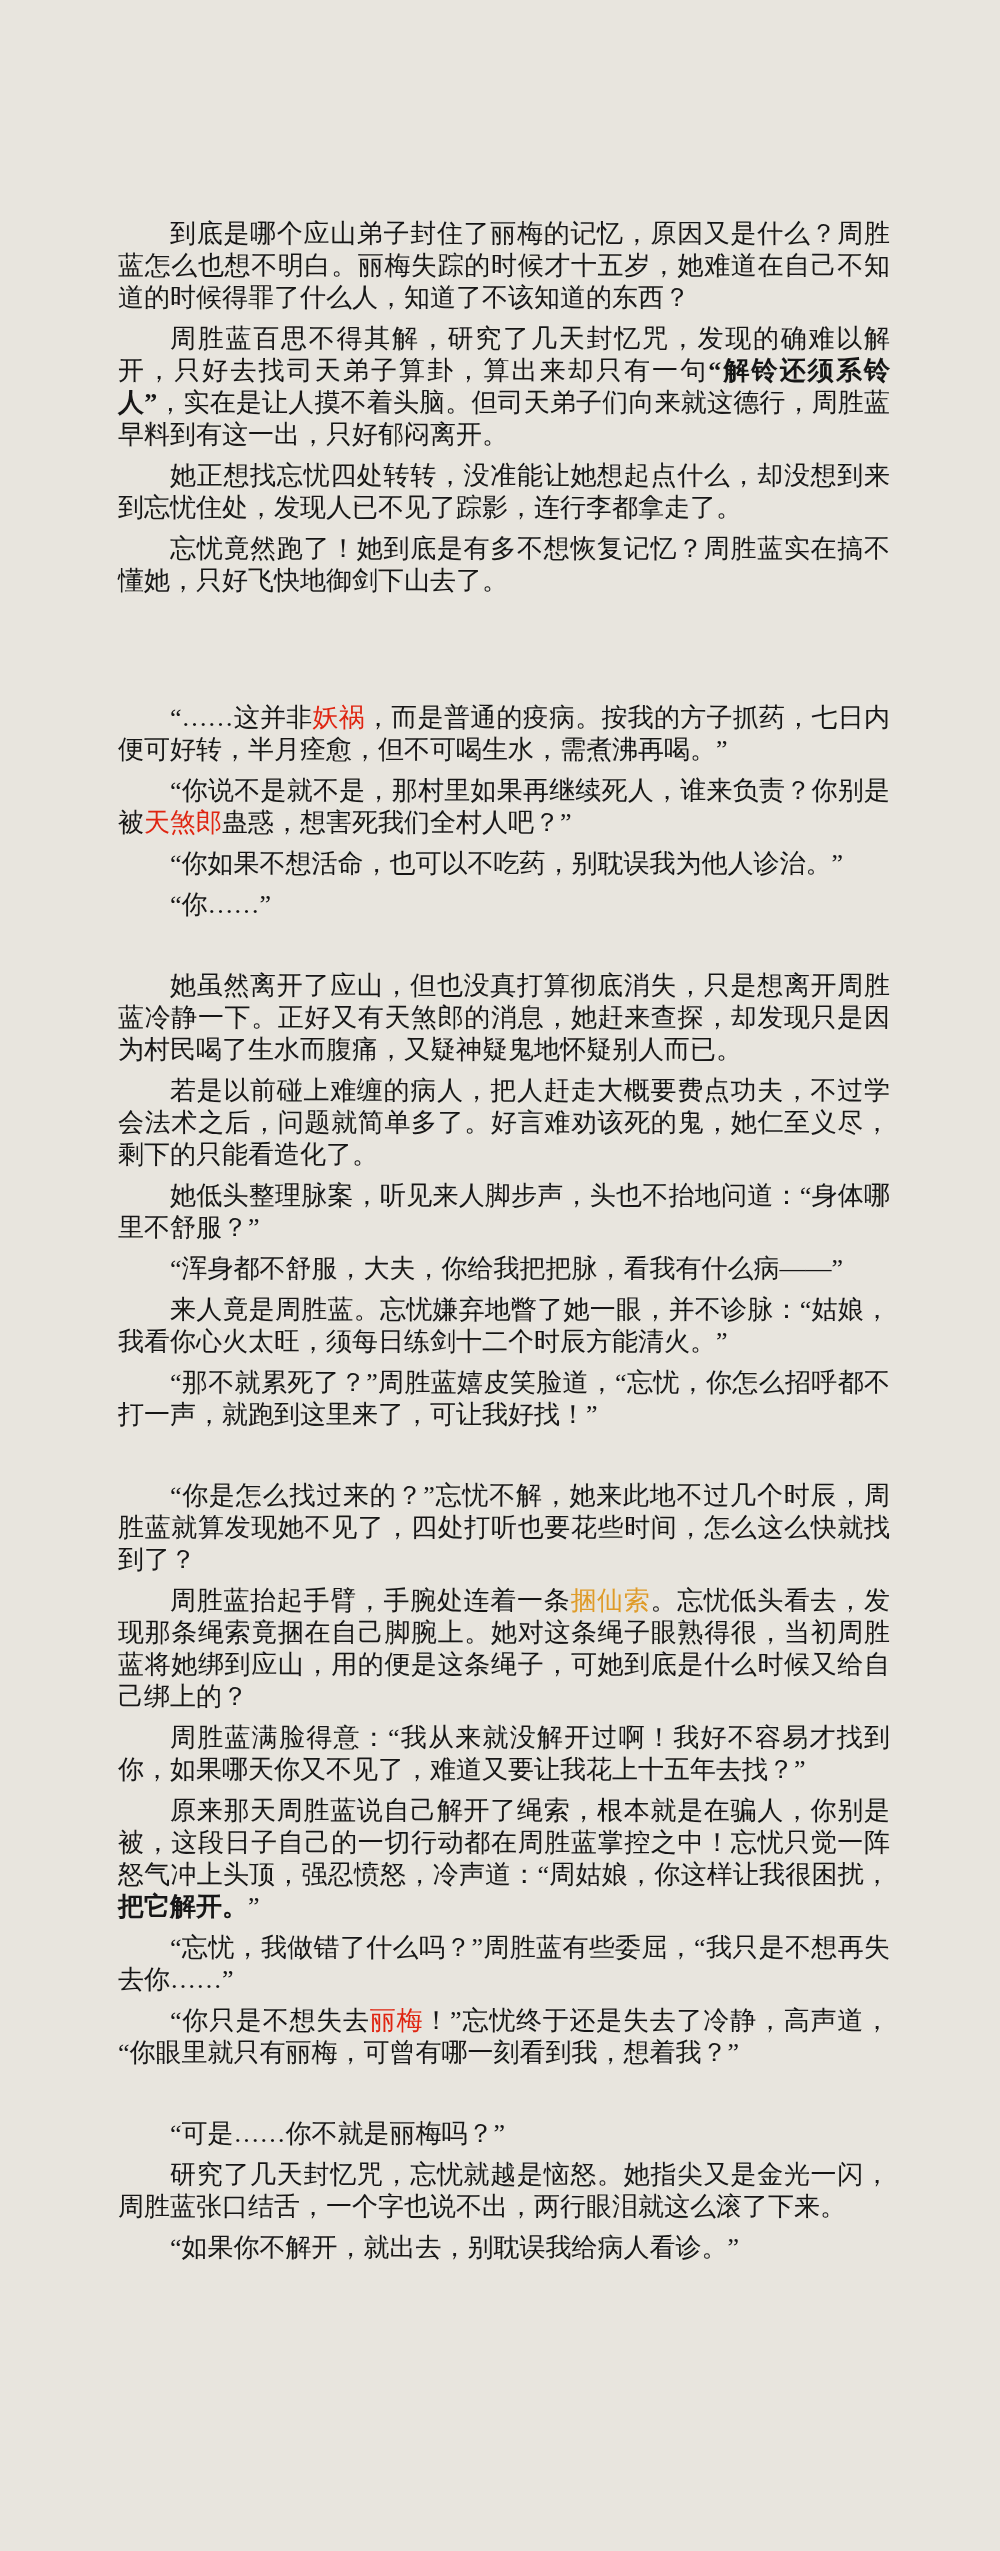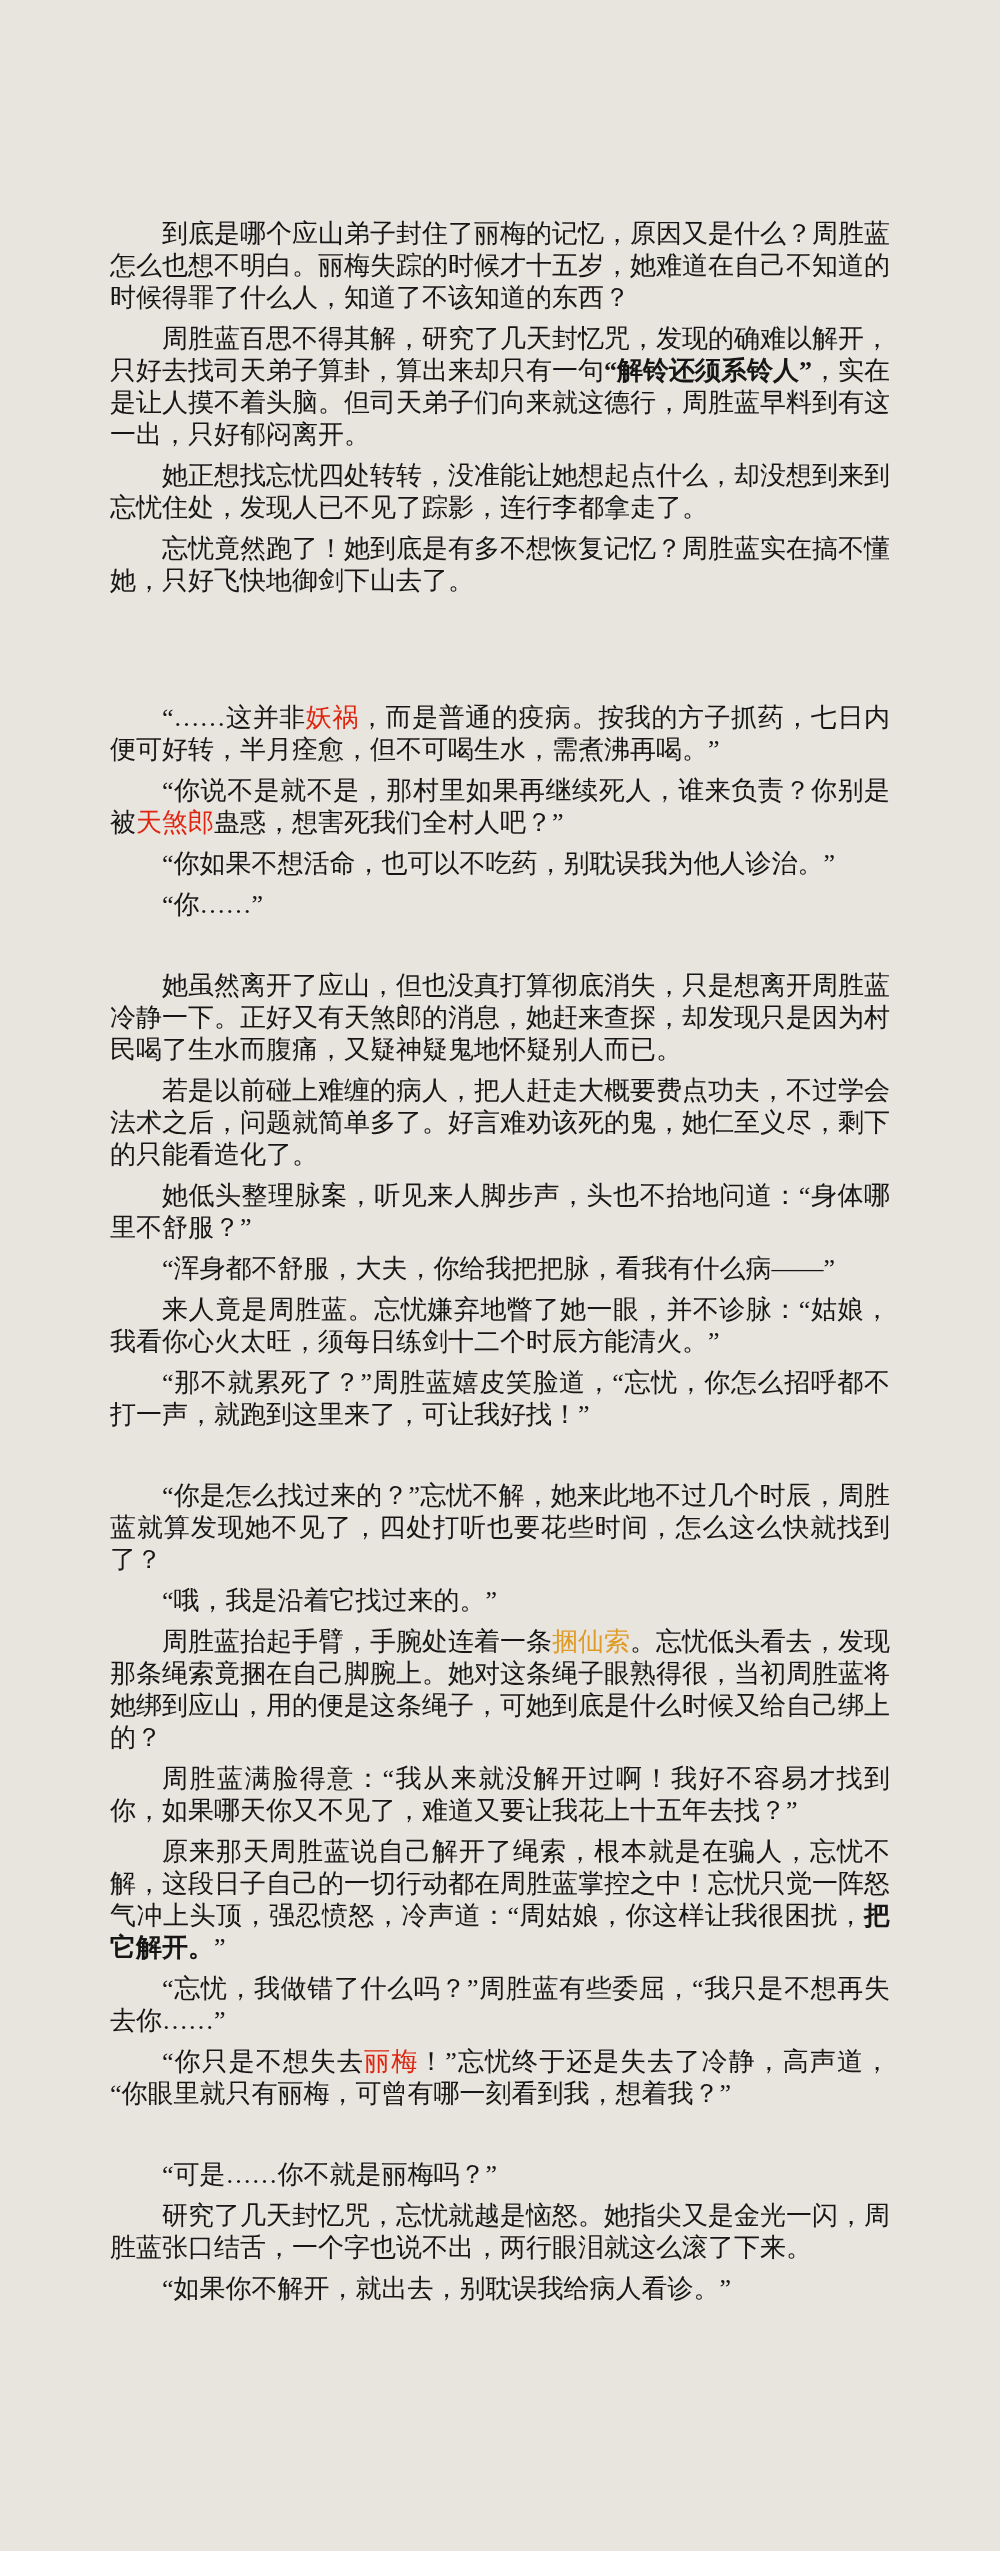--- a/index.html
+++ b/index.html
@@ -15,20 +15,21 @@
     box-sizing: border-box;
   }
   .content {
     box-sizing: border-box;
     padding: 218px 110px 0 110px;
     font-family: "Liberation Serif", "DejaVu Serif", serif;
     font-size: 26px;
     line-height: 32px;
     color: var(--fg, #161616);
     text-align: justify;
+    margin-left: 8px;
   }
   .content p {
     margin: 0 0 9px 0;
     text-indent: 2em;
   }
   .seg-normal { font-weight: normal; }
   .seg-bold   { font-weight: bold; }
   .seg-red    { color: var(--red, #df2410); }
   .seg-orange { color: var(--orange, #df9b28); }
   .gap-large  { height: 96px; }
@@ -50,24 +51,23 @@
       <p><span class="seg-normal">“你……”</span></p>
       <div class="gap-small"></div>
       <p><span class="seg-normal">她虽然离开了应山，但也没真打算彻底消失，只是想离开周胜蓝冷静一下。正好又有天煞郎的消息，她赶来查探，却发现只是因为村民喝了生水而腹痛，又疑神疑鬼地怀疑别人而已。</span></p>
       <p><span class="seg-normal">若是以前碰上难缠的病人，把人赶走大概要费点功夫，不过学会法术之后，问题就简单多了。好言难劝该死的鬼，她仁至义尽，剩下的只能看造化了。</span></p>
       <p><span class="seg-normal">她低头整理脉案，听见来人脚步声，头也不抬地问道：“身体哪里不舒服？”</span></p>
       <p><span class="seg-normal">“浑身都不舒服，大夫，你给我把把脉，看我有什么病——”</span></p>
       <p><span class="seg-normal">来人竟是周胜蓝。忘忧嫌弃地瞥了她一眼，并不诊脉：“姑娘，我看你心火太旺，须每日练剑十二个时辰方能清火。”</span></p>
       <p><span class="seg-normal">“那不就累死了？”周胜蓝嬉皮笑脸道，“忘忧，你怎么招呼都不打一声，就跑到这里来了，可让我好找！”</span></p>
       <div class="gap-small"></div>
       <p><span class="seg-normal">“你是怎么找过来的？”忘忧不解，她来此地不过几个时辰，周胜蓝就算发现她不见了，四处打听也要花些时间，怎么这么快就找到了？</span></p>
-      <p><span class="seg-normal">“哦，我是沿着它找过来的。”</span></p>
       <p><span class="seg-normal">周胜蓝抬起手臂，手腕处连着一条</span><span class="seg-orange">捆仙索</span><span class="seg-normal">。忘忧低头看去，发现那条绳索竟捆在自己脚腕上。她对这条绳子眼熟得很，当初周胜蓝将她绑到应山，用的便是这条绳子，可她到底是什么时候又给自己绑上的？</span></p>
       <p><span class="seg-normal">周胜蓝满脸得意：“我从来就没解开过啊！我好不容易才找到你，如果哪天你又不见了，难道又要让我花上十五年去找？”</span></p>
-      <p><span class="seg-normal">原来那天周胜蓝说自己解开了绳索，根本就是在骗人，忘忧不解，这段日子自己的一切行动都在周胜蓝掌控之中！忘忧只觉一阵怒气冲上头顶，强忍愤怒，冷声道：“周姑娘，你这样让我很困扰，</span><span class="seg-bold">把它解开。</span><span class="seg-normal">”</span></p>
+      <p><span class="seg-normal">原来那天周胜蓝说自己解开了绳索，根本就是在骗人，你别是被，这段日子自己的一切行动都在周胜蓝掌控之中！忘忧只觉一阵怒气冲上头顶，强忍愤怒，冷声道：“周姑娘，你这样让我很困扰，</span><span class="seg-bold">把它解开。</span><span class="seg-normal">”</span></p>
       <p><span class="seg-normal">“忘忧，我做错了什么吗？”周胜蓝有些委屈，“我只是不想再失去你……”</span></p>
       <p><span class="seg-normal">“你只是不想失去</span><span class="seg-red">丽梅</span><span class="seg-normal">！”忘忧终于还是失去了冷静，高声道，“你眼里就只有丽梅，可曾有哪一刻看到我，想着我？”</span></p>
       <div class="gap-small"></div>
       <p><span class="seg-normal">“可是……你不就是丽梅吗？”</span></p>
       <p><span class="seg-normal">研究了几天封忆咒，忘忧就越是恼怒。她指尖又是金光一闪，周胜蓝张口结舌，一个字也说不出，两行眼泪就这么滚了下来。</span></p>
       <p><span class="seg-normal">“如果你不解开，就出去，别耽误我给病人看诊。”</span></p>
     </article>
 </main>
 
 </body></html>

